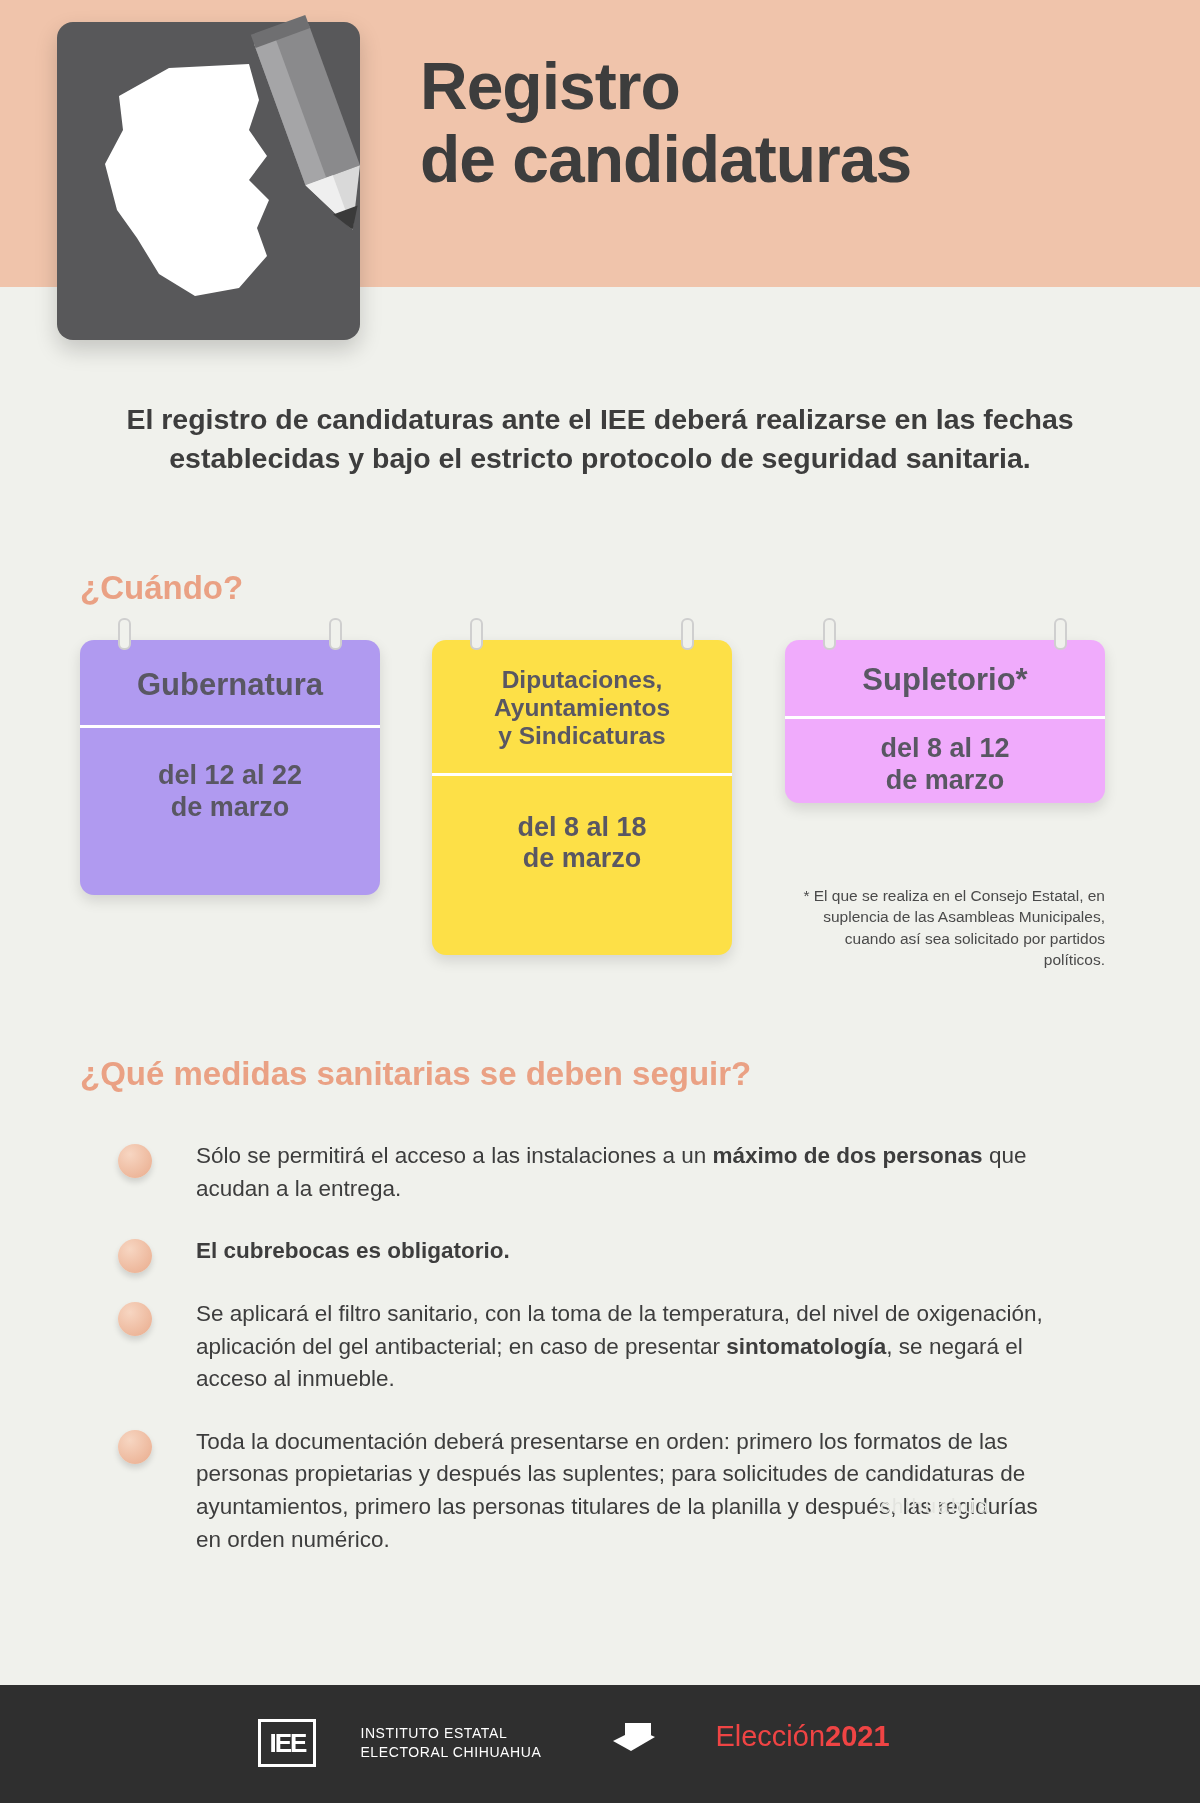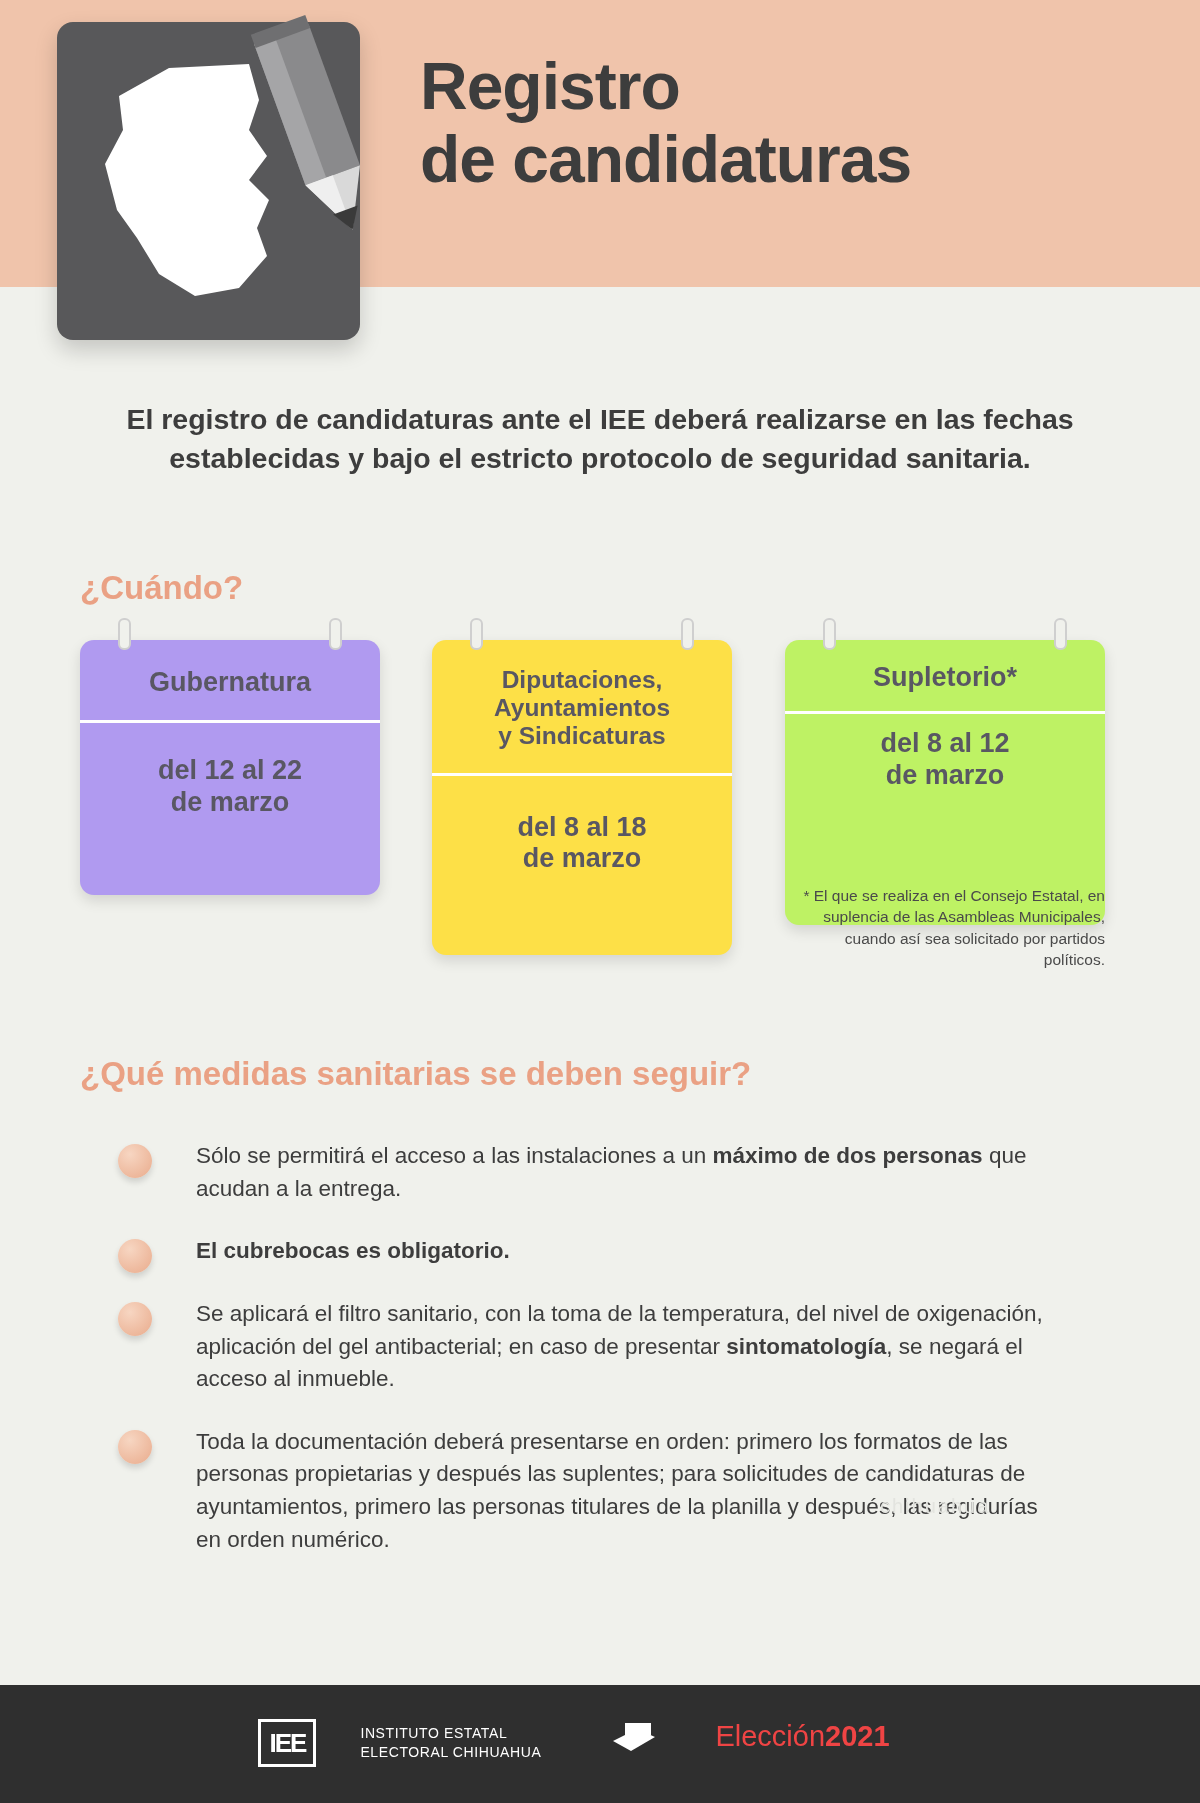--- a/index.html
+++ b/index.html
@@ -104,21 +104,21 @@
     width: 13px;
     height: 32px;
     border: 2px solid #cfcfcf;
     border-radius: 6px;
     background: #f0f1ec;
   }
   .card .ring-l { left: 38px; }
   .card .ring-r { right: 38px; }
 
   .card .title {
-    font-size: 27px;
+    font-size: 31px;
     font-weight: bold;
     line-height: 1.15;
     padding: 0 10px;
   }
   .card .divider {
     height: 3px;
     background: #ffffff;
     margin: 0 0;
   }
   .card .dates {
@@ -142,22 +142,22 @@
     left: 432px; top: 25px;
     width: 300px; height: 315px;
     background: #fde047;
   }
   .card-dip .title { padding-top: 26px; padding-bottom: 22px; font-size: 24.5px; }
   .card-dip .dates { padding-top: 36px; }
 
   
   .card-sup {
     left: 785px; top: 25px;
-    width: 320px; height: 285px;
-    background: #bef264;
+    width: 320px; height: 163px;
+    background: #f0abfc;
   }
   .card-sup .title { padding-top: 22px; padding-bottom: 18px; }
   .card-sup .dates { padding-top: 14px; }
 
   .footnote {
     position: absolute;
     left: 785px;
     top: 270px;
     width: 320px;
     text-align: right;

